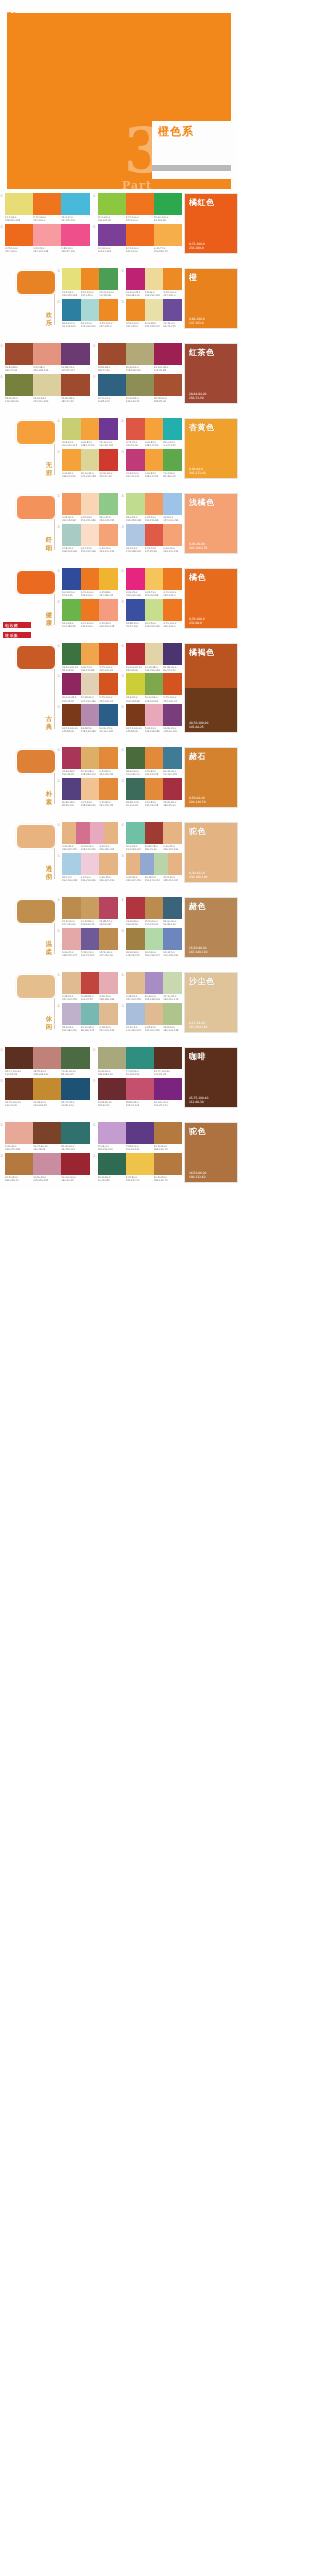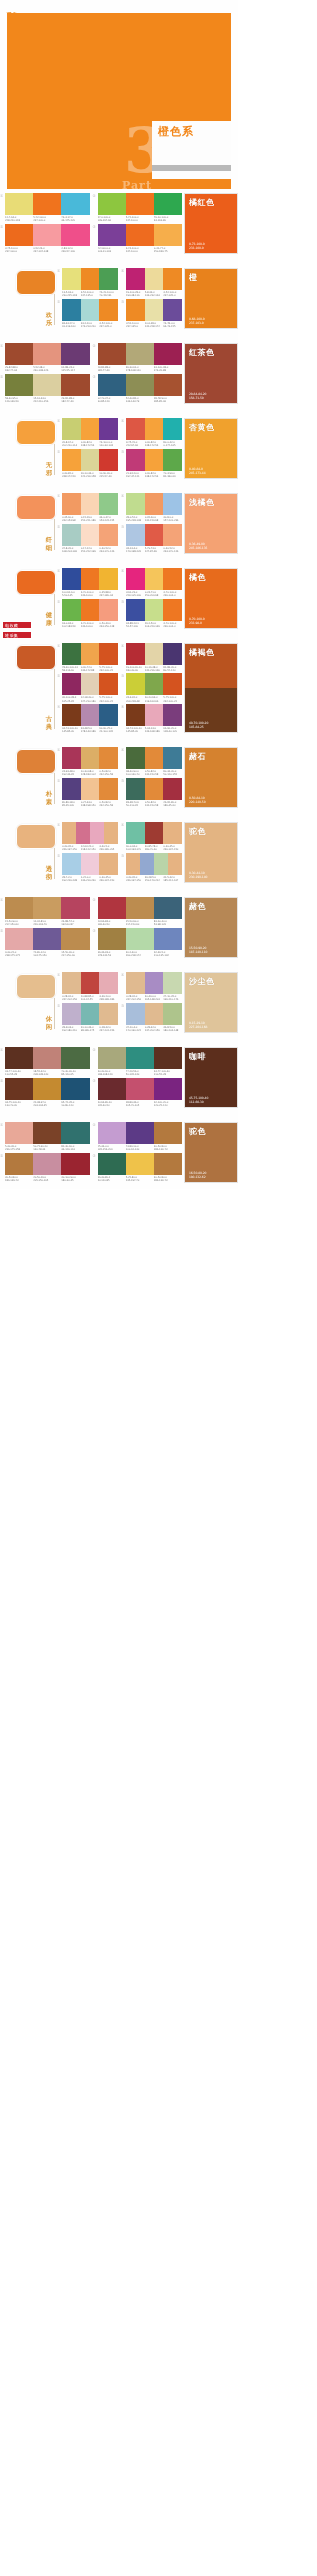--- a/index.html
+++ b/index.html
@@ -945,20 +945,25 @@
           <div class="panel">
             <div class="panel-split" style="background: rgb(227, 180, 130); top: 0%; height: 100%;"></div>
             <div class="panel-name">驼色</div>
             <div class="panel-code">0-30-44-10
 230-190-140</div>
           </div>
         </div>
       </div>
       <div class="block">
         <div class="block-inner">
+          <div class="chip-col">
+            <div class="chip" style="background: rgb(192, 143, 77);"></div>
+            <div class="stem"></div>
+            <div class="kw">温柔</div>
+          </div>
           <div class="grid-col">
             <div class="grp">
               <div class="grp-num">①</div>
               <div class="swatches">
                 <i style="background: rgb(188, 140, 79);"></i>
                 <i style="background: rgb(201, 156, 96);"></i>
                 <i style="background: rgb(182, 68, 95);"></i>
               </div>
               <div class="codes">
                 <u>15-50-90-0

